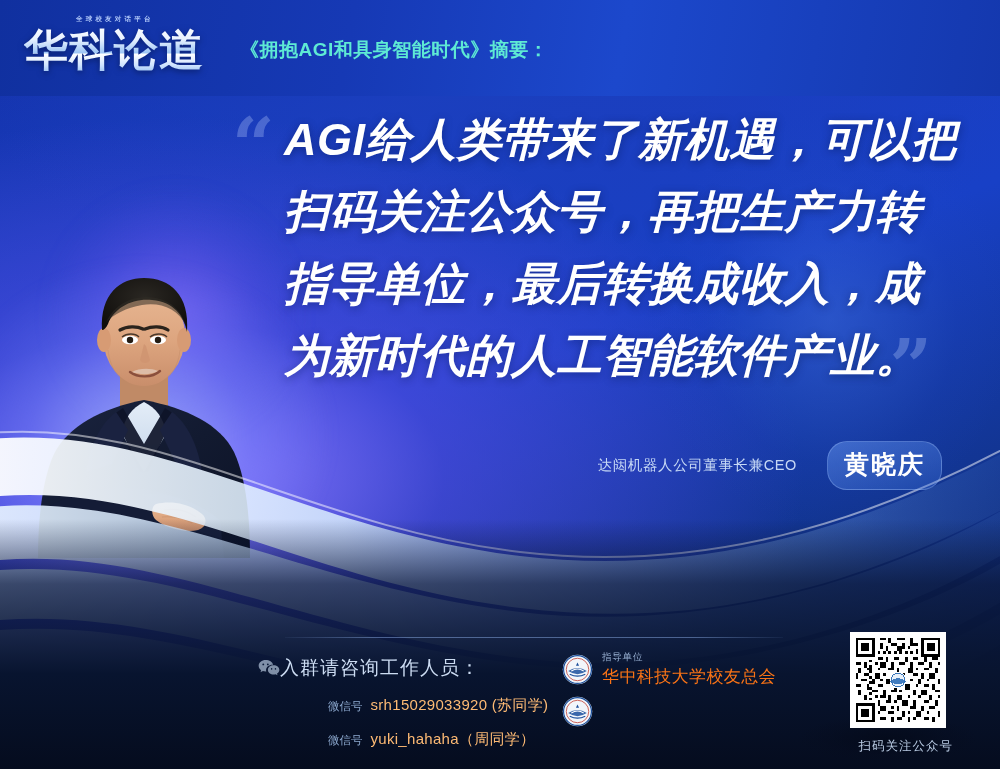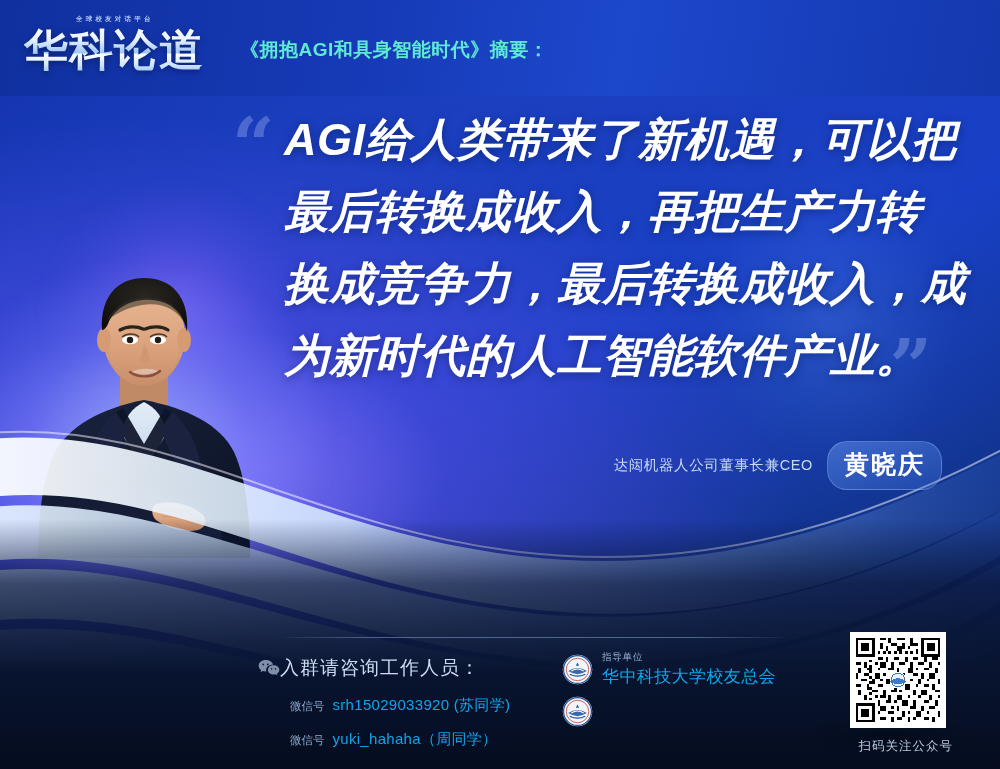--- a/index.html
+++ b/index.html
@@ -100,21 +100,21 @@
   .quote-lines{position:relative;padding-left:56px;z-index:2;font-style:italic;}
   .qline{
     font-size:45px;line-height:72px;color:#ffffff;font-weight:800;
     letter-spacing:0.5px;white-space:nowrap;
     text-shadow:0 2px 8px rgba(5,20,70,0.45);
   }
 
   
   .attrib{
     position:absolute;right:58px;top:441px;
-    display:flex;align-items:center;gap:14px;
+    display:flex;align-items:center;gap:30px;
   }
   .attrib-role{font-size:14.5px;color:#c6d8f5;letter-spacing:.6px;white-space:nowrap;}
   .attrib-name{
     font-size:25px;font-weight:600;color:#ffffff;white-space:nowrap;
     padding:6px 16px 8px 16px;border-radius:20px;
     background:linear-gradient(160deg, rgba(120,170,255,0.42) 0%, rgba(60,115,225,0.30) 100%);
     border:1px solid rgba(175,205,255,0.30);
     letter-spacing:2px;
   }
 
@@ -123,29 +123,29 @@
     position:absolute;left:285px;top:637px;width:498px;height:1px;
     background:linear-gradient(90deg, rgba(150,185,245,0.05) 0%, rgba(150,185,245,0.45) 18%, rgba(150,185,245,0.45) 82%, rgba(150,185,245,0.05) 100%);
   }
   .contact{
     position:absolute;left:258px;top:655px;width:330px;
   }
   .contact-head{display:flex;align-items:center;gap:0;}
   .wechat-icon{width:22px;height:18px;flex:0 0 auto;opacity:.62;}
   .contact-title{font-size:19px;color:#ccdcf2;letter-spacing:1px;white-space:nowrap;}
   .contact-row{display:flex;align-items:baseline;gap:8px;margin-top:15px;padding-left:32px;}
-  .contact-label{font-size:11.5px;color:#8da9cf;white-space:nowrap;}
-  .contact-value{font-size:15px;color:#0ea5e9;white-space:nowrap;letter-spacing:.3px;}
+  .contact-label{font-size:11.5px;color:#8da9cf;white-space:nowrap;margin-left:38px;}
+  .contact-value{font-size:15px;color:#fdba74;white-space:nowrap;letter-spacing:.3px;}
 
   .orgs{position:absolute;left:562px;top:651px;}
   .org{display:flex;align-items:center;gap:9px;margin-bottom:8px;}
   .org-badge{width:31px;height:31px;flex:0 0 auto;}
   .org-text{display:flex;flex-direction:column;gap:0px;}
   .org-kind{font-size:9.5px;color:#9ab2d4;letter-spacing:.8px;margin-bottom:1px;}
-  .org-name{font-size:17px;color:#0ea5e9;letter-spacing:.4px;white-space:nowrap;}
+  .org-name{font-size:17px;color:#f97316;letter-spacing:.4px;white-space:nowrap;}
 
   .qr-block{position:absolute;left:843px;top:632px;text-align:right;width:110px;}
   .qr-img{width:96px;height:96px;background:#fff;padding:3px;margin:0 auto;display:block;}
   .qr-caption{margin-top:10px;font-size:12.5px;color:#b9cbe3;letter-spacing:1px;white-space:nowrap;}
 </style>
 </head>
 <body>
 
 <div id="poster">
 
@@ -276,22 +276,22 @@
       <div class="logo-tag">全球校友对话平台</div>
       <div class="logo-main">华科论道</div>
     </div>
     <div class="header-sub">《拥抱AGI和具身智能时代》摘要：</div>
   </div>
 
   <div class="quote-block">
     <div class="qmark open">“</div>
     <div class="quote-lines">
       <div class="qline">AGI给人类带来了新机遇，可以把</div>
-      <div class="qline">最后转换成收入，再把生产力转</div>
-      <div class="qline">换成竞争力，最后转换成收入，成</div>
+      <div class="qline">扫码关注公众号，再把生产力转</div>
+      <div class="qline">指导单位，最后转换成收入，成</div>
       <div class="qline">为新时代的人工智能软件产业。</div>
     </div>
     <div class="qmark close">”</div>
   </div>
 
   <div class="attrib">
     <div class="attrib-role">达闼机器人公司董事长兼CEO</div>
     <div class="attrib-name">黄晓庆</div>
   </div>
 

